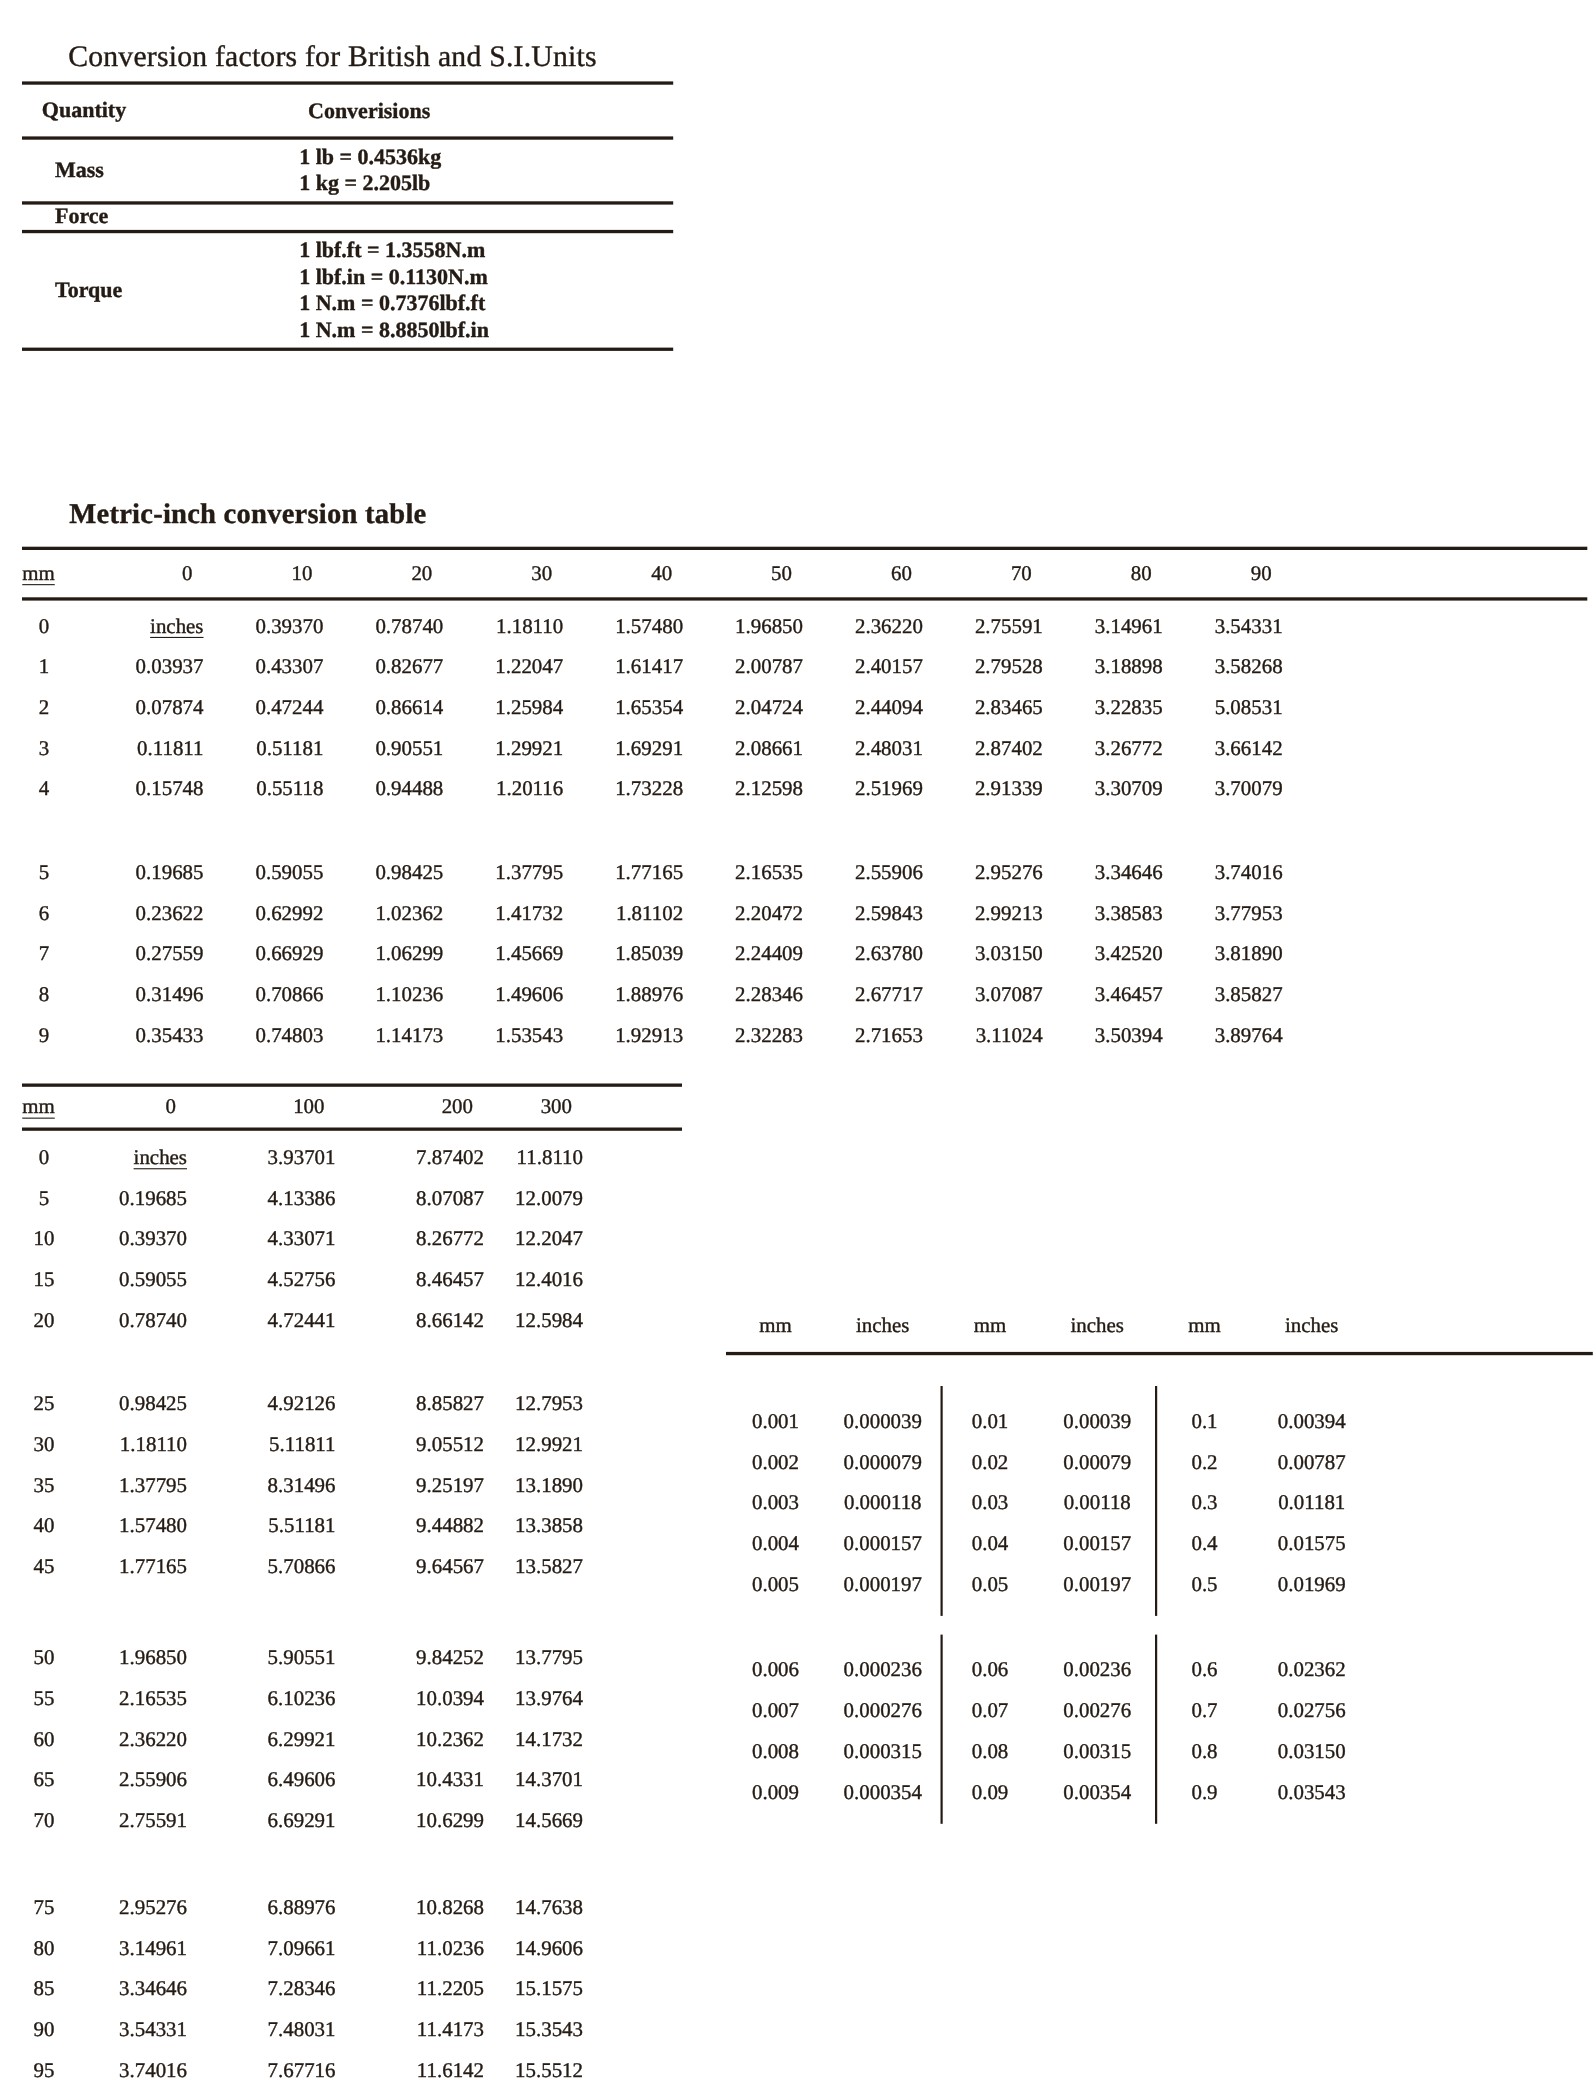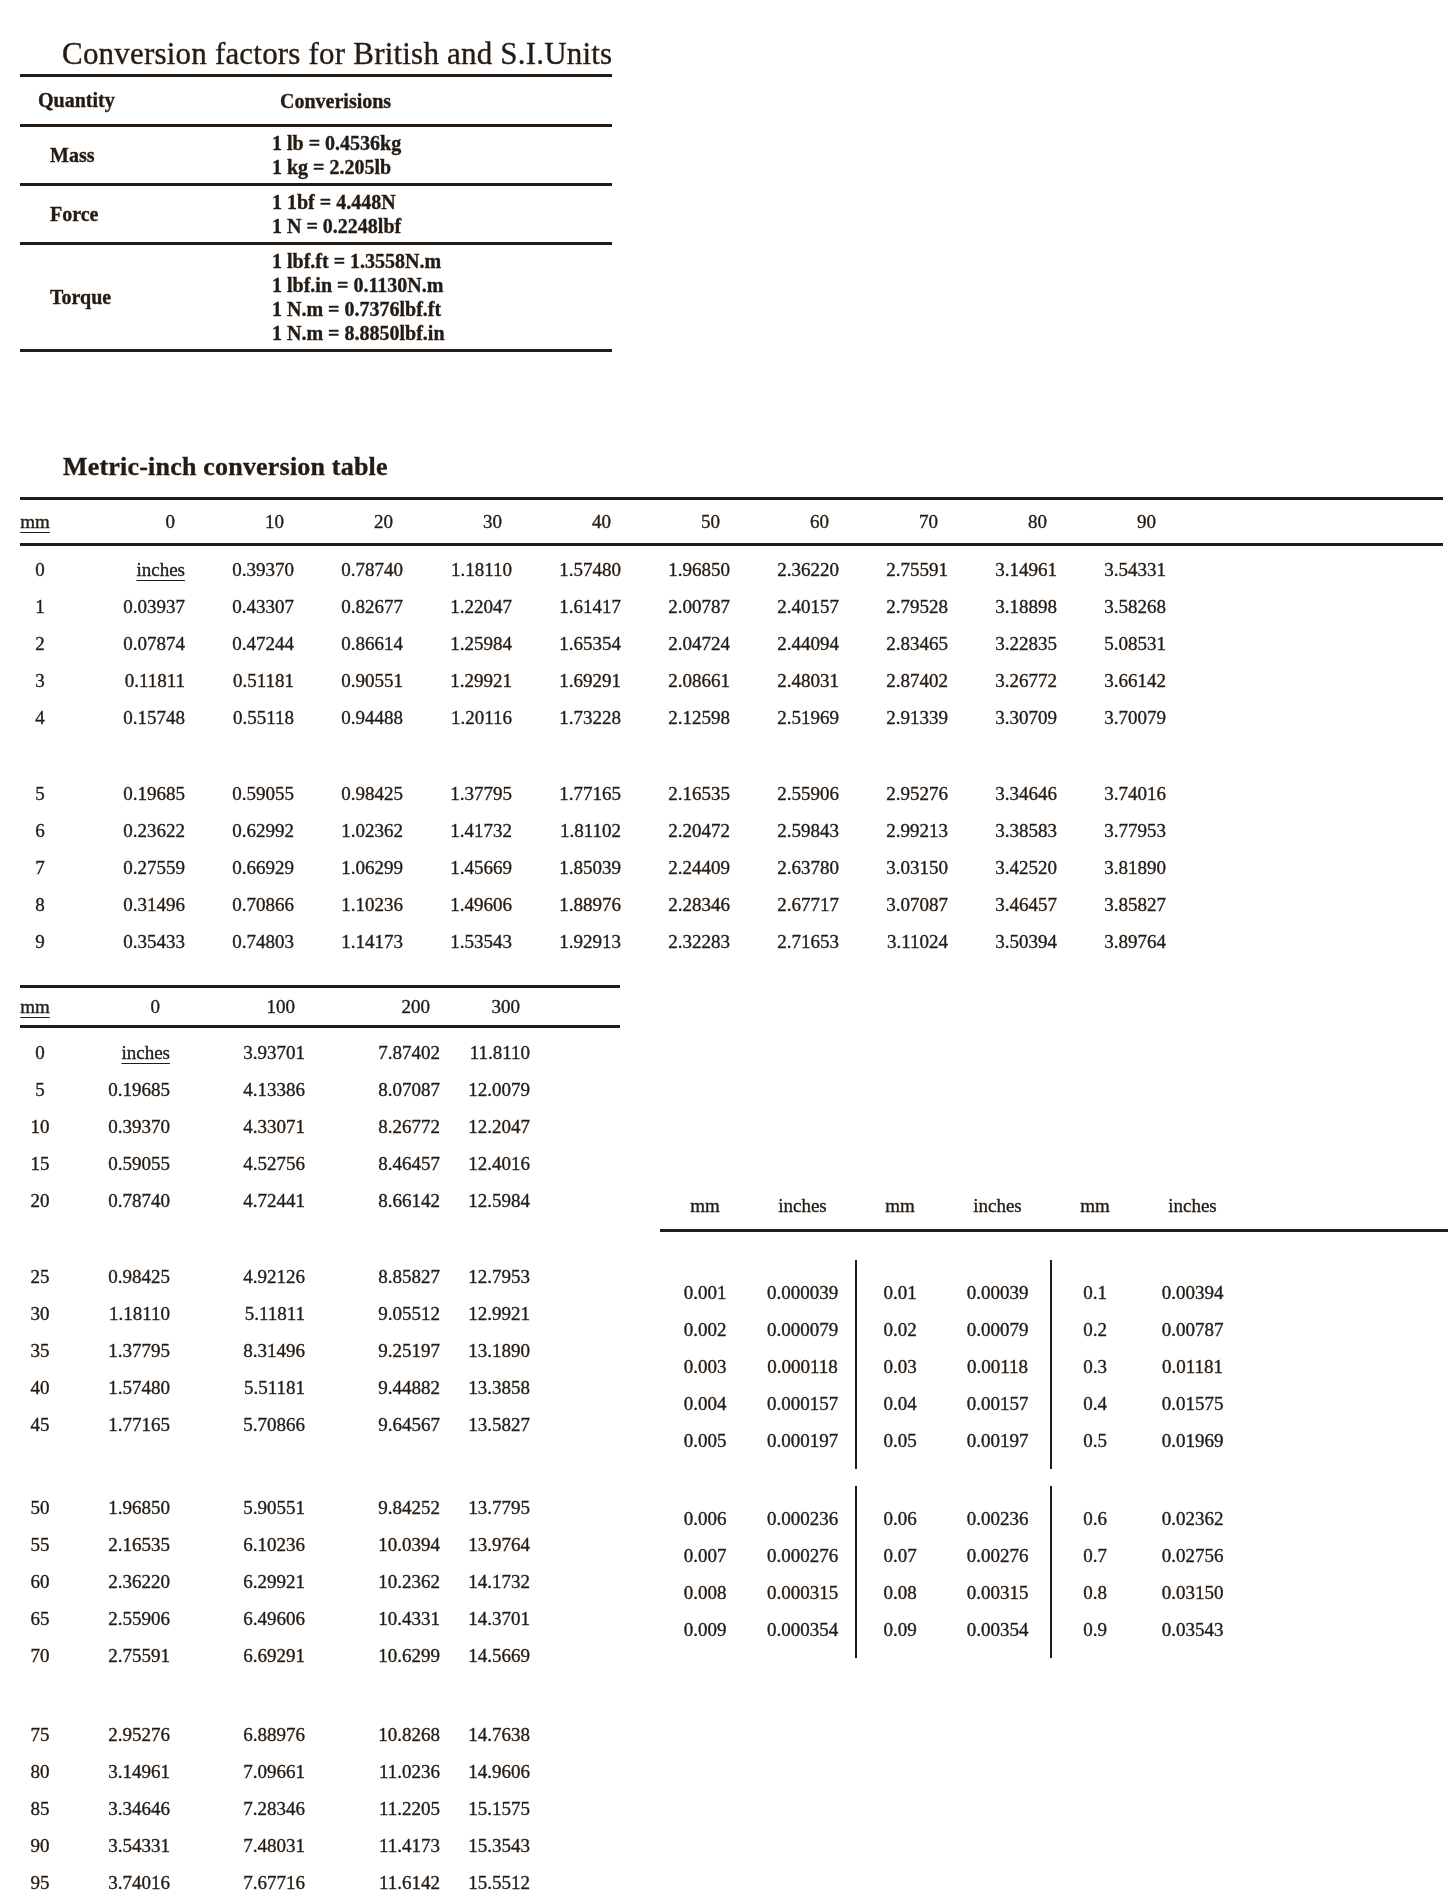--- a/index.html
+++ b/index.html
@@ -9,21 +9,21 @@
     height:1891px;
     background:#ffffff;
     color:#241b14;
     font-family:"Liberation Serif","DejaVu Serif",serif;
     -webkit-text-stroke:0.35px;
     overflow:hidden;
   }
   .abs{position:absolute;}
 
   
-  #cf-title{left:62px;top:36px;font-size:31px;letter-spacing:0.2px;}
+  #cf-title{left:62px;top:36px;font-size:27px;letter-spacing:0.2px;}
   #cf-table{left:20px;top:74px;width:592px;font-size:20px;border-top:3px solid;font-weight:bold;}
   #cf-table .row{display:flex;align-items:center;border-bottom:3px solid;}
   #cf-table .cell0{width:252px;box-sizing:border-box;padding-left:30px;flex:none;}
   #cf-table .cell1{flex:1;white-space:pre-line;line-height:24px;padding:4px 0;}
   #cf-table .cf-hdr{height:47px;}
   #cf-table .cf-hdr .cell0{padding-left:18px;}
   #cf-table .cf-hdr .cell1{padding-left:8px;}
 
   
   #mi-title{left:63px;top:452px;font-size:26px;letter-spacing:0.2px;font-weight:bold;}
@@ -99,22 +99,20 @@
       <span class="cell1">Converisions</span>
     </div>
     <div>
         <div class="row row0">
           <span class="cell cell0">Mass</span>
           <span class="cell cell1">1 lb = 0.4536kg
 1 kg = 2.205lb</span>
         </div>
         <div class="row row1">
           <span class="cell cell0">Force</span>
-          <span class="cell cell1">1 1bf = 4.448N
-1 N = 0.2248lbf</span>
         </div>
         <div class="row row2">
           <span class="cell cell0">Torque</span>
           <span class="cell cell1">1 lbf.ft = 1.3558N.m
 1 lbf.in = 0.1130N.m
 1 N.m = 0.7376lbf.ft
 1 N.m = 8.8850lbf.in</span>
         </div>
       </div>
   </div>

